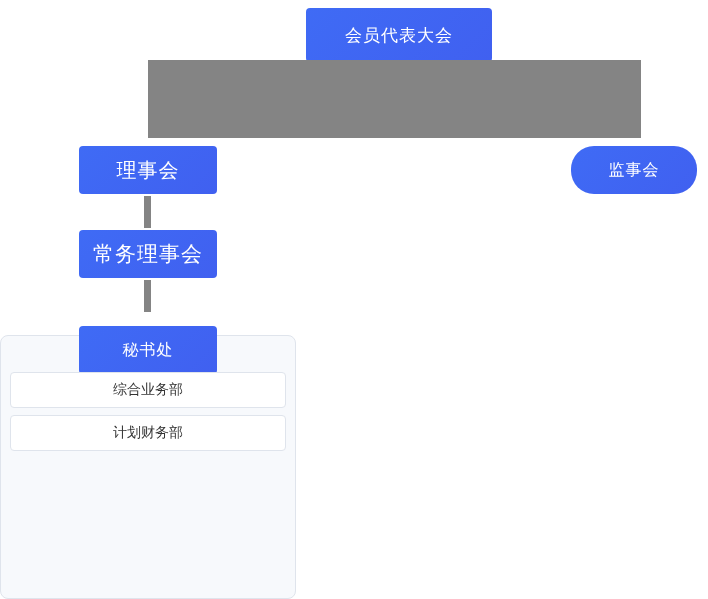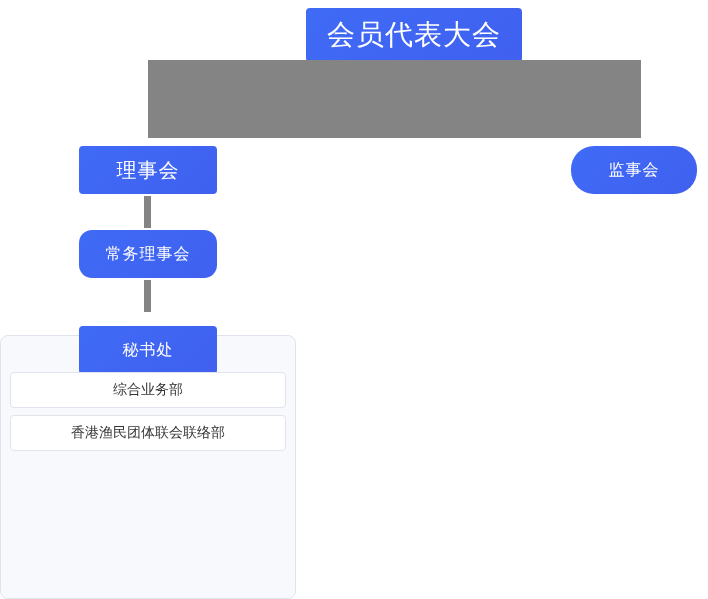--- a/index.html
+++ b/index.html
@@ -29,23 +29,23 @@
     display: flex;
     align-items: center;
     justify-content: center;
     letter-spacing: 1px;
     box-sizing: border-box;
     white-space: nowrap;
   }
   .node-top {
     left: 306px;
     top: 8px;
-    width: 216px;
+    width: 186px;
     height: 54px;
-    font-size: 28px;
+    font-size: 17px;
     text-align: right;
   }
   .node-council {
     left: 79px;
     top: 146px;
     width: 138px;
     height: 48px;
     font-size: 20px;
   }
   .node-supervisory {
@@ -54,22 +54,21 @@
     width: 126px;
     height: 48px;
     font-size: 16px;
     border-radius: 23px;
   }
   .node-standing {
     left: 79px;
     top: 230px;
     width: 138px;
     height: 48px;
-    font-size: 16px;
-    border-radius: 13px;
+    font-size: 21px;
   }
   .node-secretariat {
     left: 79px;
     top: 326px;
     width: 138px;
     height: 48px;
     font-size: 16px;
   }
 
   
@@ -144,16 +143,16 @@
   <div class="node node-standing">常务理事会</div>
 
   <div class="v-connector v-conn-2"></div>
 
   <div class="dept-panel"></div>
 
   <div class="node node-secretariat">秘书处</div>
 
   <div class="dept-list">
     <div class="dept-item">综合业务部</div>
-    <div class="dept-item">香港渔民团体联会联络部</div>
+    <div class="dept-item">计划财务部</div>
   </div>
 
 </div>
 
 </body></html>

